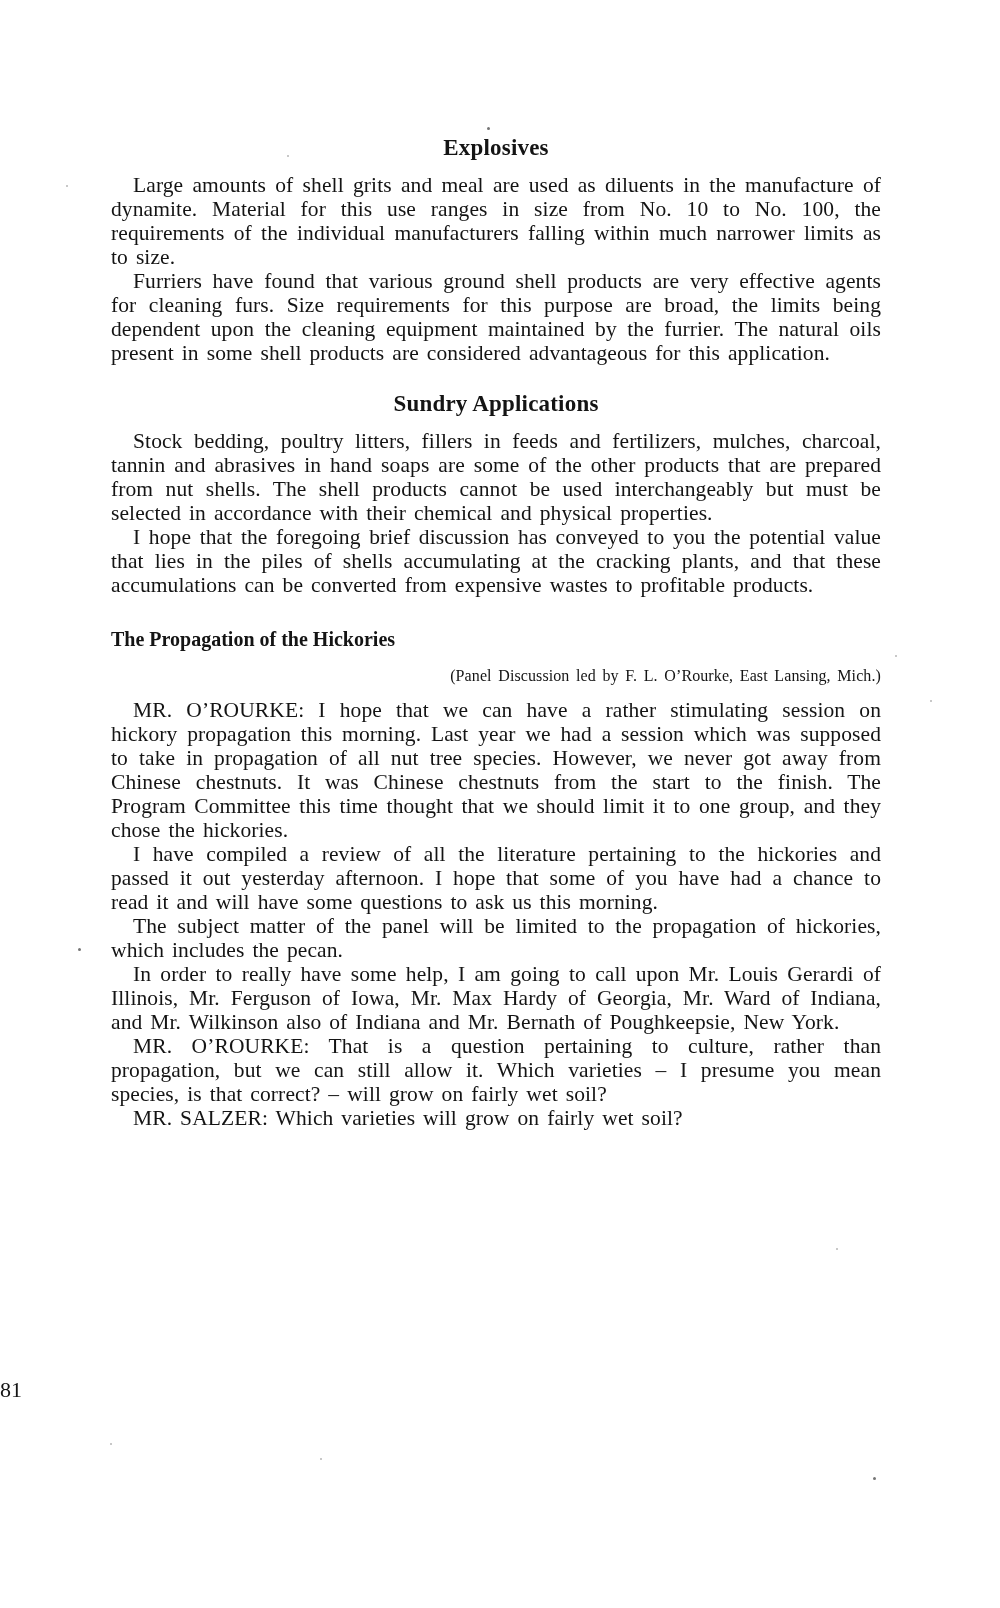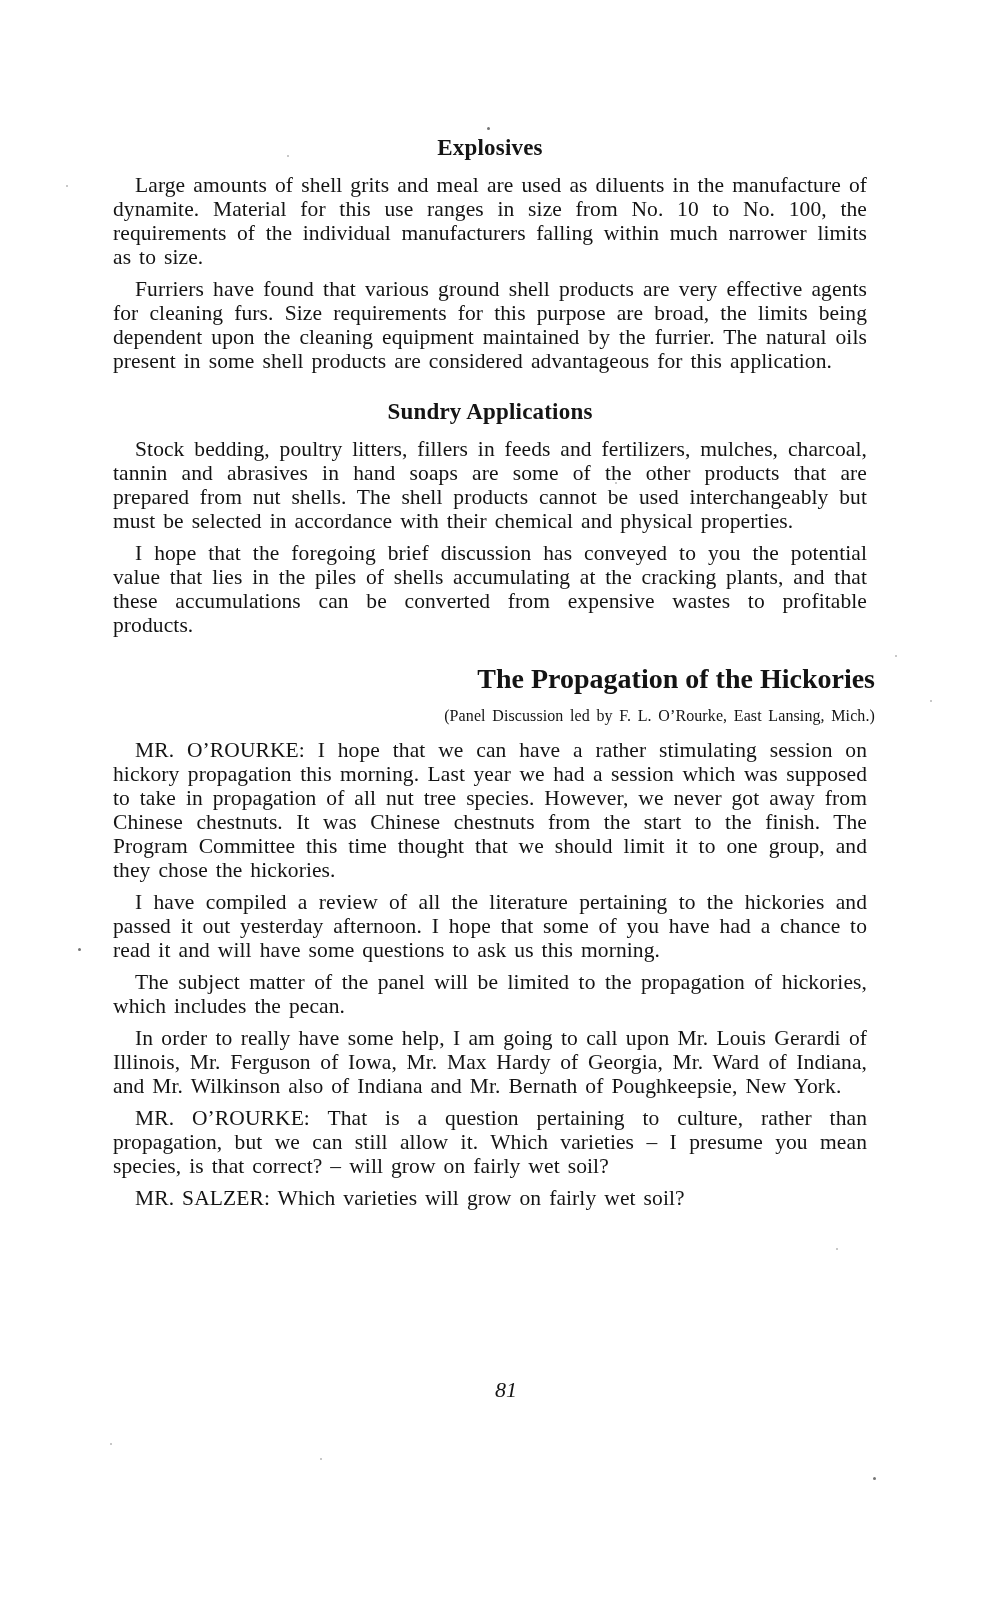--- a/index.html
+++ b/index.html
@@ -7,65 +7,64 @@
     position: relative;
     width: 1000px;
     height: 1608px;
     background: #ffffff;
     color: #141414;
     font-family: "Liberation Serif", "DejaVu Serif", serif;
     overflow: hidden;
   }
   .content {
     position: absolute;
-    left: 105px;
+    left: 111px;
     top: 135px;
     width: 770px;
   }
   .sec-heading {
     font-size: 23px;
     font-weight: 700;
     text-align: center;
     margin: 26px 0 12px 0;
     line-height: 26px;
     letter-spacing: 0.2px;
   }
   .sec-heading.first { margin-top: 0; }
   .para {
-    margin: 8px;
+    margin: 0;
     font-size: 21.5px;
     line-height: 24px;
     text-align: justify;
     text-indent: 22px;
     word-spacing: 2.5px;
     letter-spacing: 0.1px;
   }
   .article-title {
-    font-size: 28px;
+    font-size: 20px;
     font-weight: 700;
-    text-align: right;
+    text-align: left;
     margin: 26px 0 8px 0;
     line-height: 32px;
   }
   .byline {
     font-size: 16px;
     text-align: right;
     margin: 0 0 10px 0;
     line-height: 25px;
     text-indent: 0;
   }
   .pageno {
     position: absolute;
     top: 1378px;
-    left: 16px;
+    left: 0;
     width: 980px;
-    text-align: center;
+    text-align: left;
     font-size: 22px;
     line-height: 24px;
-    font-style: italic;
   }
   .speck {
     position: absolute;
     background: #2a2a2a;
     border-radius: 50%;
     width: 3px;
     height: 3px;
     opacity: 0.65;
   }
   .speck.faint { opacity: 0.35; width: 2px; height: 2px; }

